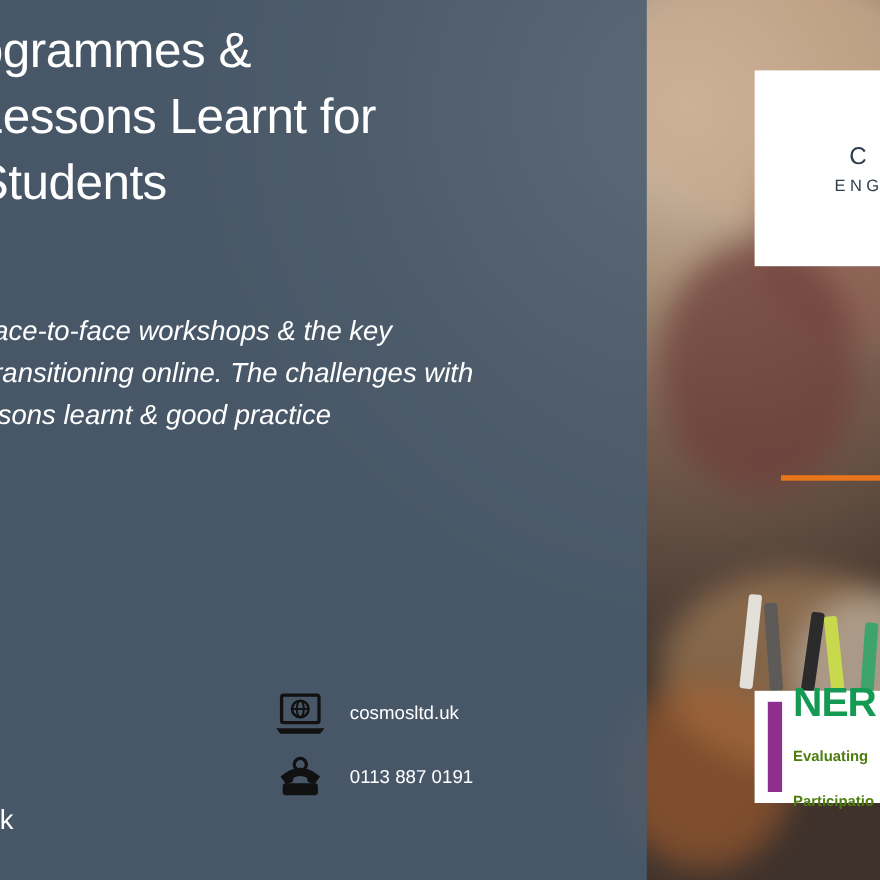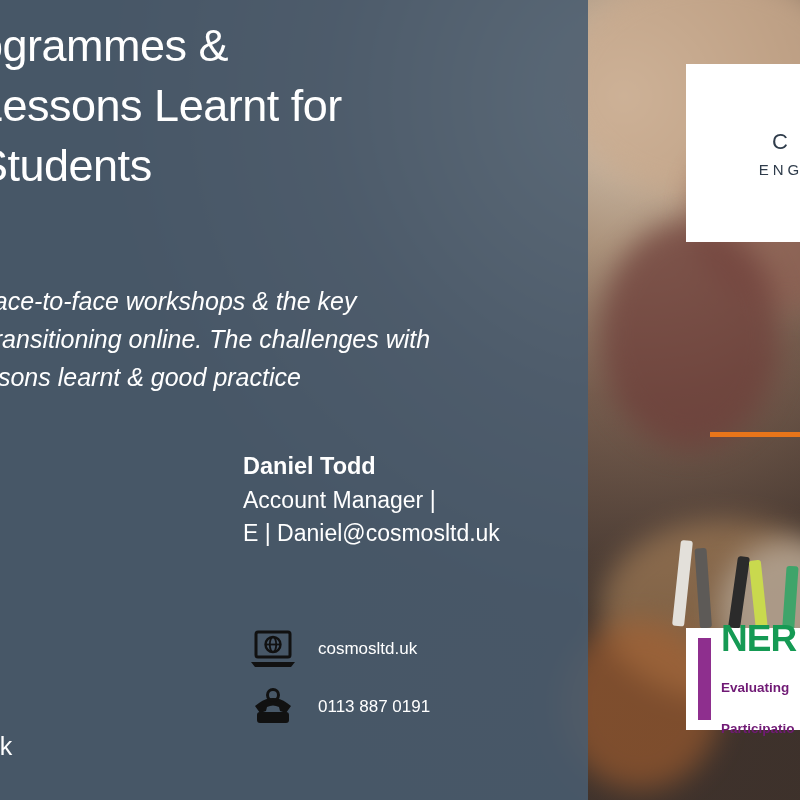--- a/index.html
+++ b/index.html
@@ -185,21 +185,21 @@
     gap: 22px;
   }
   .nerupi-word {
     color: #159a54;
     font-size: 37px;
     font-weight: bold;
     line-height: 1;
     letter-spacing: -1px;
   }
   .nerupi-l1, .nerupi-l2 {
-    color: #701a75;
+    color: #4d7c0f;
     font-size: 13.5px;
     font-weight: bold;
     line-height: 1.35;
   }
 </style>
 </head>
 <body>
 
 <div class="slide">
 
@@ -224,25 +224,20 @@
 Students</div>
 
   <div class="subtitle">g face-to-face workshops &amp; the key
 n transitioning online. The challenges with
 lessons learnt &amp; good practice</div>
 
   <div class="presenter presenter-left">
     <div>k</div>
   </div>
 
-  <div class="presenter presenter-right">
-    <div class="nm">Daniel Todd</div>
-    <div>Account Manager |</div>
-    <div>E | Daniel@cosmosltd.uk</div>
-  </div>
 
   <div class="contact-row orphan-b">sltd.uk</div>
 
   <div class="contact-row row-web">
     <span class="contact-icon">
       <svg width="48" height="40" viewBox="0 0 48 40" aria-hidden="true">
         <rect x="7" y="3" width="34" height="25" rx="2" fill="none" stroke="#111111" stroke-width="3"></rect>
         <circle cx="24" cy="15.5" r="7.5" fill="none" stroke="#111111" stroke-width="2.4"></circle>
         <ellipse cx="24" cy="15.5" rx="3.2" ry="7.5" fill="none" stroke="#111111" stroke-width="1.8"></ellipse>
         <line x1="16.6" y1="15.5" x2="31.4" y2="15.5" stroke="#111111" stroke-width="1.8"></line>

